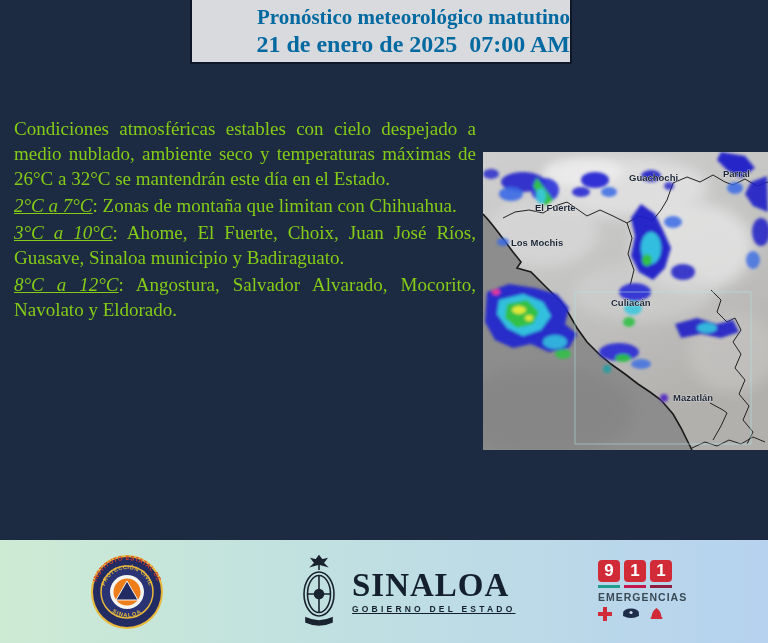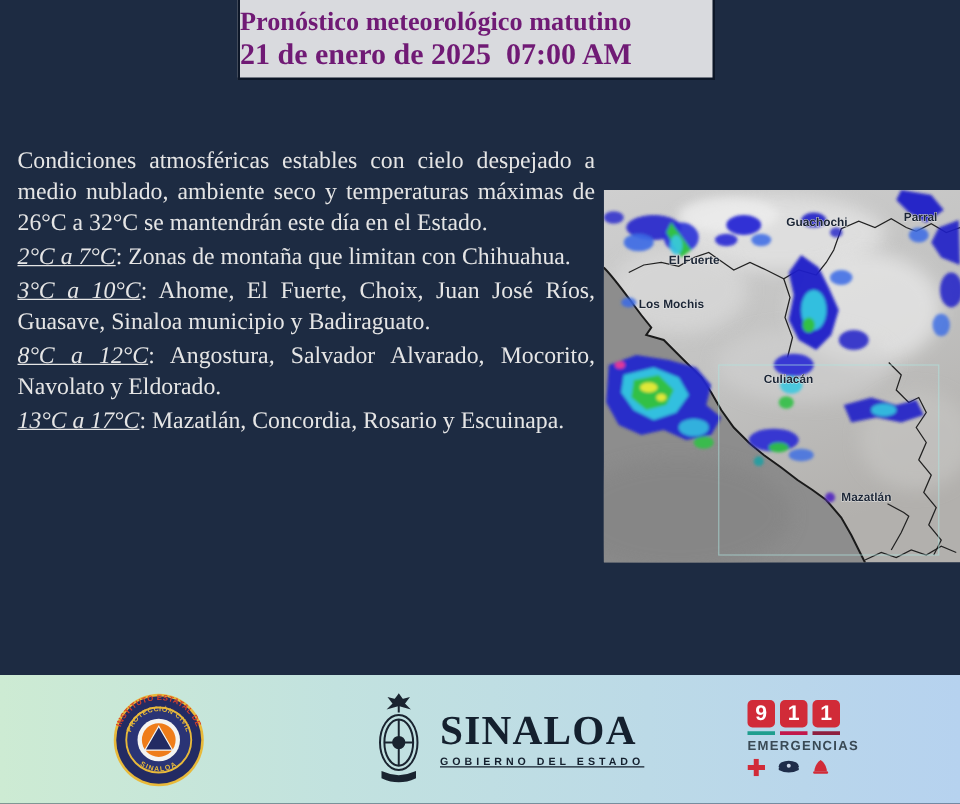--- a/index.html
+++ b/index.html
@@ -5,29 +5,29 @@
   html,body{margin:0;padding:0;}
   body{
     width:768px;height:643px;position:relative;overflow:hidden;
     background:#1d2b42;
     font-family:"Liberation Serif",serif;
   }
   
   .header-box{
     position:absolute;left:190px;top:0;width:378px;height:62px;
     background:#d9dade;border:2px solid #0d1728;border-top:none;
-    display:flex;flex-direction:column;align-items:flex-start;justify-content:center;
-    text-align:center;color:#701a75;
+    display:flex;flex-direction:column;align-items:flex-end;justify-content:center;
+    text-align:center;color:#0369a1;
   }
   .header-box .t1{font-size:21px;font-weight:bold;line-height:27px;}
   .header-box .t2{font-size:24px;font-weight:bold;line-height:27px;}
   
   .body-text{
     position:absolute;left:14px;top:116px;width:462px;
-    color:#e5e5e5;font-size:19px;line-height:25px;text-align:justify;
+    color:#84cc16;font-size:19px;line-height:25px;text-align:justify;
   }
   .body-text p{margin:0 0 2px 0;}
   .range{font-weight:normal;font-style:italic;text-decoration:underline;}
   
   .sat-map{
     position:absolute;left:483px;top:152px;width:285px;height:298px;
   }
   .sat-map svg{display:block;}
   
   .footer{
@@ -58,21 +58,20 @@
 <div class="header-box">
   <div class="t1">Pronóstico meteorológico matutino</div>
   <div class="t2">21 de enero de 2025&nbsp; 07:00 AM</div>
 </div>
 
 <div class="body-text">
   <p>Condiciones atmosféricas estables con cielo despejado a medio nublado, ambiente seco y temperaturas máximas de 26°C a 32°C se mantendrán este día en el Estado.</p>
   <p><span class="range">2°C a 7°C</span><span>: Zonas de montaña que limitan con Chihuahua.</span></p>
   <p><span class="range">3°C a 10°C</span><span>: Ahome, El Fuerte, Choix, Juan José Ríos, Guasave, Sinaloa municipio y Badiraguato.</span></p>
   <p><span class="range">8°C a 12°C</span><span>: Angostura, Salvador Alvarado, Mocorito, Navolato y Eldorado.</span></p>
-  <p><span class="range">13°C a 17°C</span><span>: Mazatlán, Concordia, Rosario y Escuinapa.</span></p>
 </div>
 
 <div class="sat-map">
   <svg width="285" height="298" viewBox="0 0 285 298">
     <defs>
       <filter id="b1" x="-40%" y="-40%" width="180%" height="180%">
           <feGaussianBlur stdDeviation="1.4"></feGaussianBlur>
         </filter>
       <filter id="b2" x="-60%" y="-60%" width="220%" height="220%">
           <feGaussianBlur stdDeviation="4"></feGaussianBlur>

